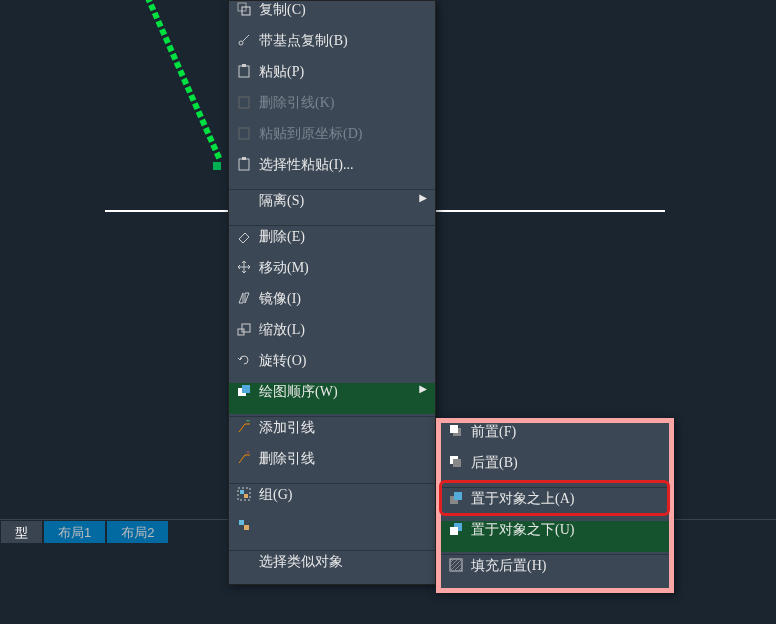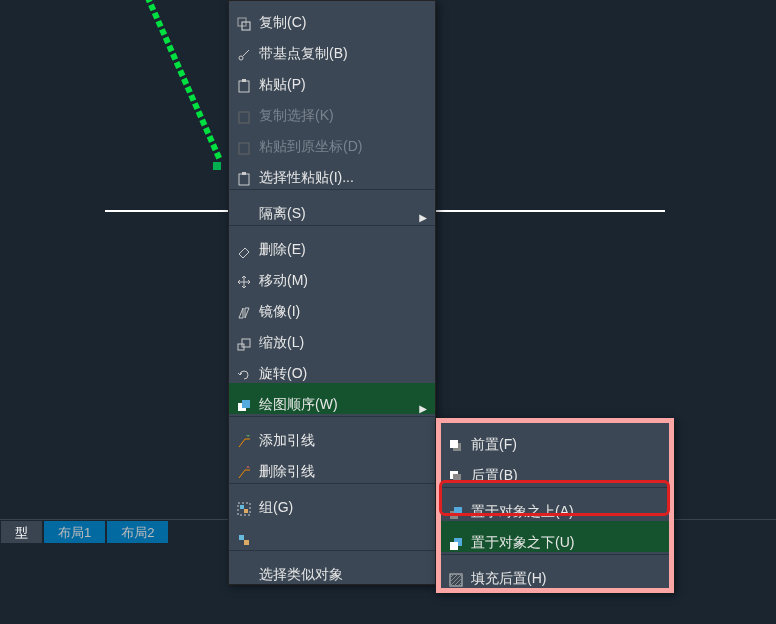--- a/index.html
+++ b/index.html
@@ -57,25 +57,26 @@
     .submenu {
       position: absolute;
       top: 418px; left: 436px;
       width: 238px;
       background: #3b4754;
       border: 5px solid #fca5a5;
       box-shadow: 2px 2px 8px rgba(0,0,0,0.5);
     }
     .menu-item {
       display: flex;
-      align-items: flex-end;
+      align-items: flex-start;
       height: 31px;
       padding: 0 8px 0 0;
       cursor: pointer;
       position: relative;
+      font-family: Liberation Serif, serif;
     }
     .menu-item.highlighted { background: #14532d; }
     .menu-item.disabled { color: #7a8490; cursor: default; }
     .icon-col {
       width: 30px;
       display: flex;
       align-items: center;
       justify-content: center;
       flex-shrink: 0;
     }
@@ -153,21 +154,21 @@
     <span class="label">粘贴(P)</span>
   </div>
   <div class="menu-item disabled">
     <div class="icon-col">
         <span class="icon">
           <svg width="14" height="14">
             <rect x="2" y="2" width="10" height="11" fill="none" stroke="#666"></rect>
           </svg>
         </span>
       </div>
-    <span class="label">复制选择(K)</span>
+    <span class="label">删除引线(K)</span>
   </div>
   <div class="menu-item disabled">
     <div class="icon-col">
         <span class="icon">
           <svg width="14" height="14">
             <rect x="2" y="2" width="10" height="11" fill="none" stroke="#666"></rect>
           </svg>
         </span>
       </div>
     <span class="label">粘贴到原坐标(D)</span>

